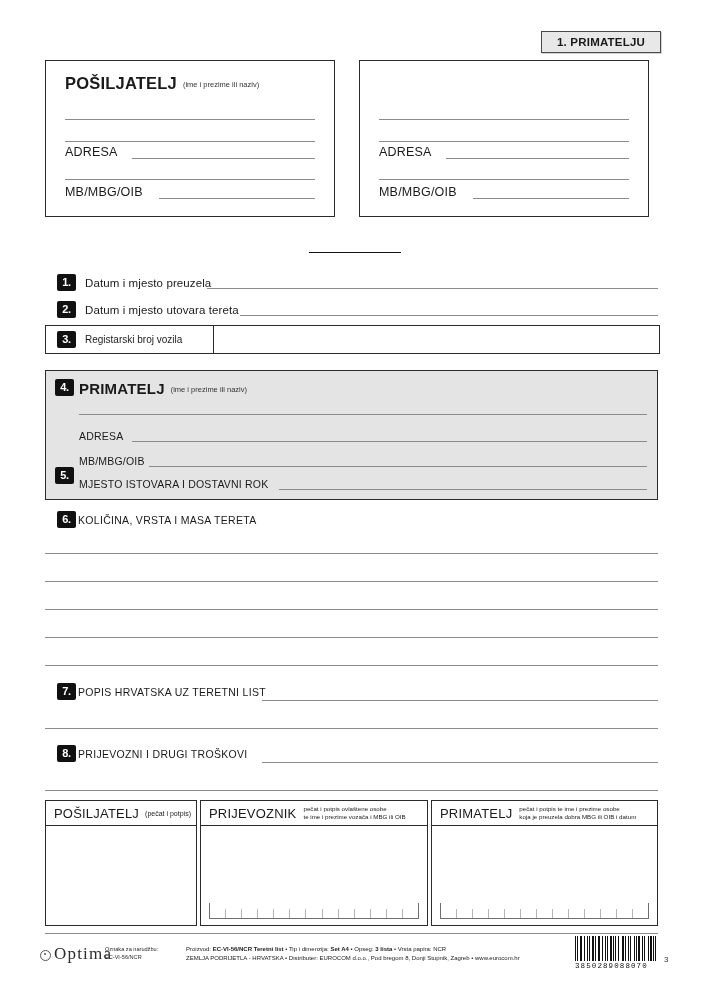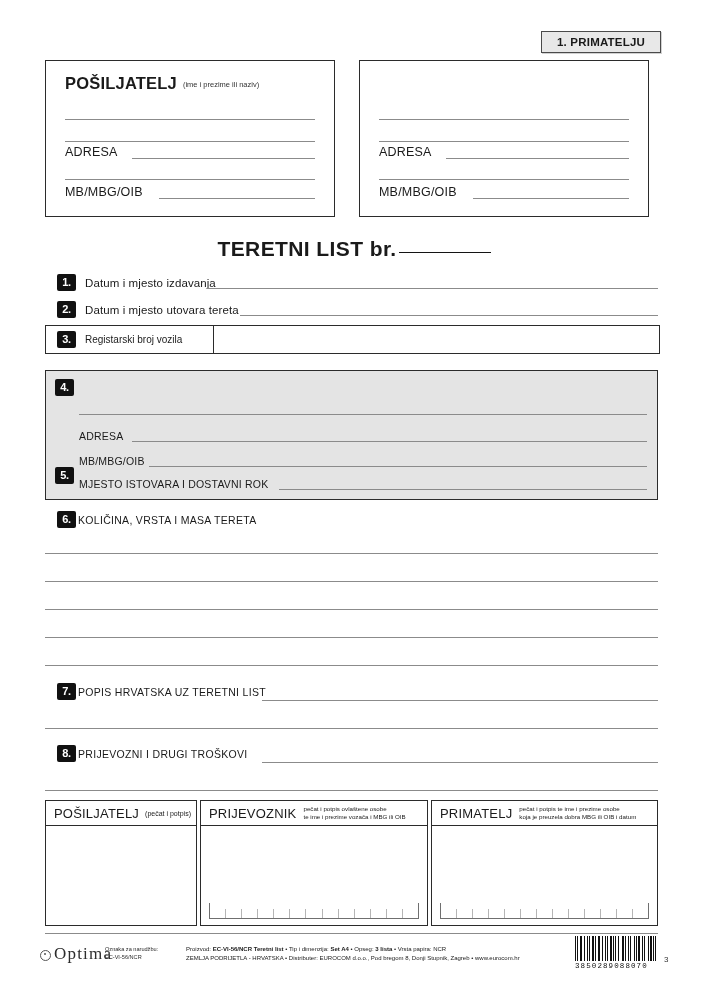--- a/index.html
+++ b/index.html
@@ -336,46 +336,49 @@
     <div class="rule" style="left:19px; top:58px; width:250px;"></div>
     <div class="rule" style="left:19px; top:80px; width:250px;"></div>
     <div class="party-label" style="top:84px;">ADRESA</div>
     <div class="rule" style="left:86px; top:97px; width:183px;"></div>
     <div class="rule" style="left:19px; top:118px; width:250px;"></div>
     <div class="party-label" style="top:124px;">MB/MBG/OIB</div>
     <div class="rule" style="left:113px; top:137px; width:156px;"></div>
   </div>
 
   <div id="doc-title" class="abs">
-    <span>TERETNI LIST br.</span><span class="titleline"></span>
+    <span class="titleline"></span>
   </div>
 
   <div class="inline-row" style="top:274px;">
     <span class="num-box">1.</span>
-    <span class="lbl">Datum i mjesto izdavanja</span>
+    <span class="lbl">Datum i mjesto preuzela</span>
   </div>
   <div class="rule" style="left:207px; top:288px; width:451px;"></div>
 
   <div class="inline-row" style="top:301px;">
     <span class="num-box">2.</span>
     <span class="lbl">Datum i mjesto utovara tereta</span>
   </div>
   <div class="rule" style="left:240px; top:315px; width:418px;"></div>
 
   <div id="row3" class="abs">
     <div class="cell-left">
       <span class="num-box">3.</span>
       <span class="lbl">Registarski broj vozila</span>
     </div>
     <div style="flex:1; height:100%;"></div>
   </div>
 
   <div id="block45" class="abs"></div>
   <div class="abs" style="left:55px; top:378px;">
     <span class="num-box">4.</span>
+  </div>
+  <div id="b45-title" class="abs">
+    <span>PRIMATELJ</span><span class="party-sub">(ime i prezime ili naziv)</span>
   </div>
   <div class="rule" style="left:79px; top:414px; width:568px;"></div>
   <div class="b45-label" style="top:430px;">ADRESA</div>
   <div class="rule" style="left:132px; top:441px; width:515px;"></div>
   <div class="b45-label" style="top:455px;">MB/MBG/OIB</div>
   <div class="rule" style="left:149px; top:466px; width:498px;"></div>
 
   <div class="abs" style="left:55px; top:466px;">
     <span class="num-box">5.</span>
   </div>

